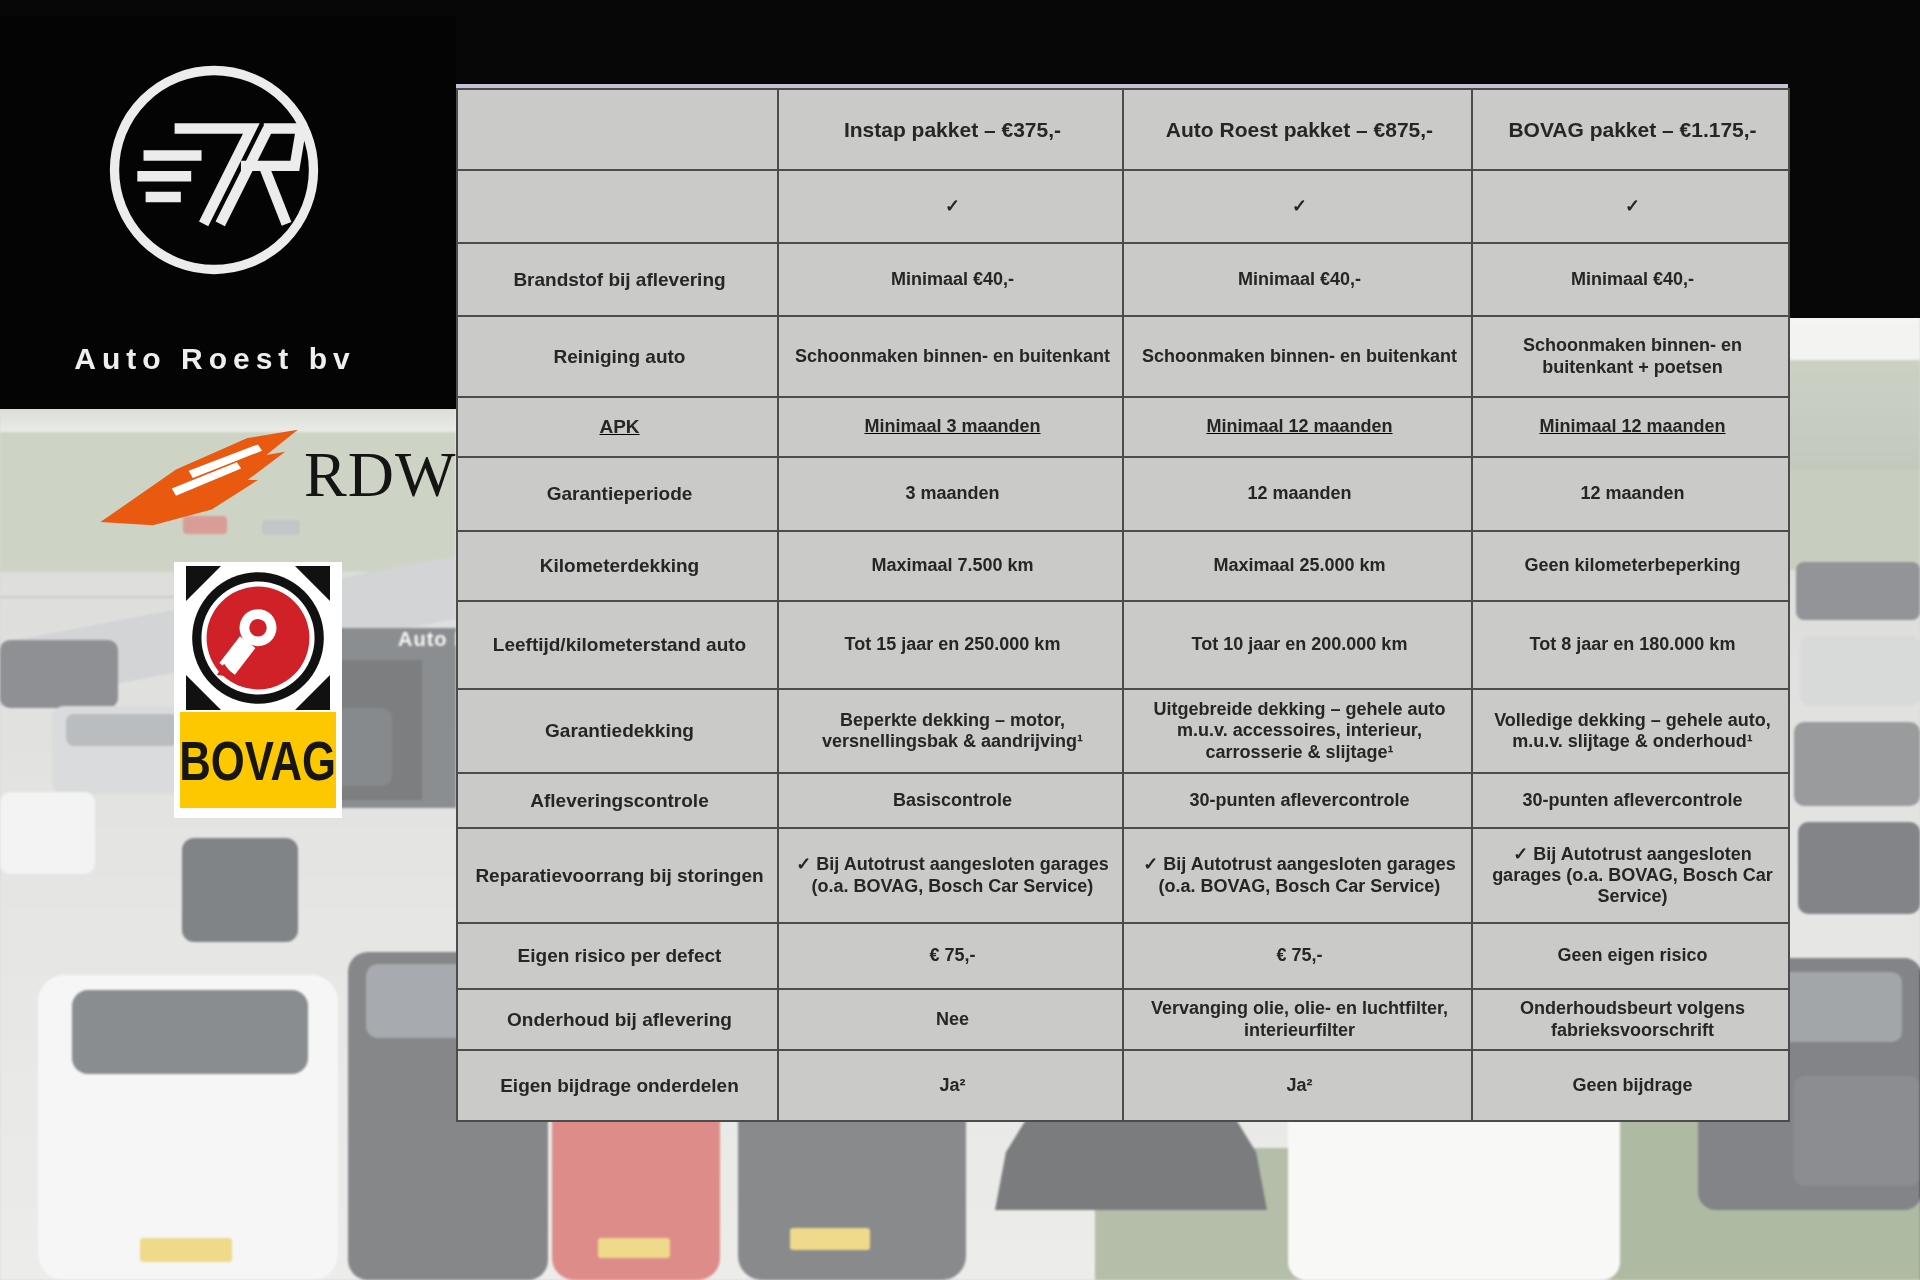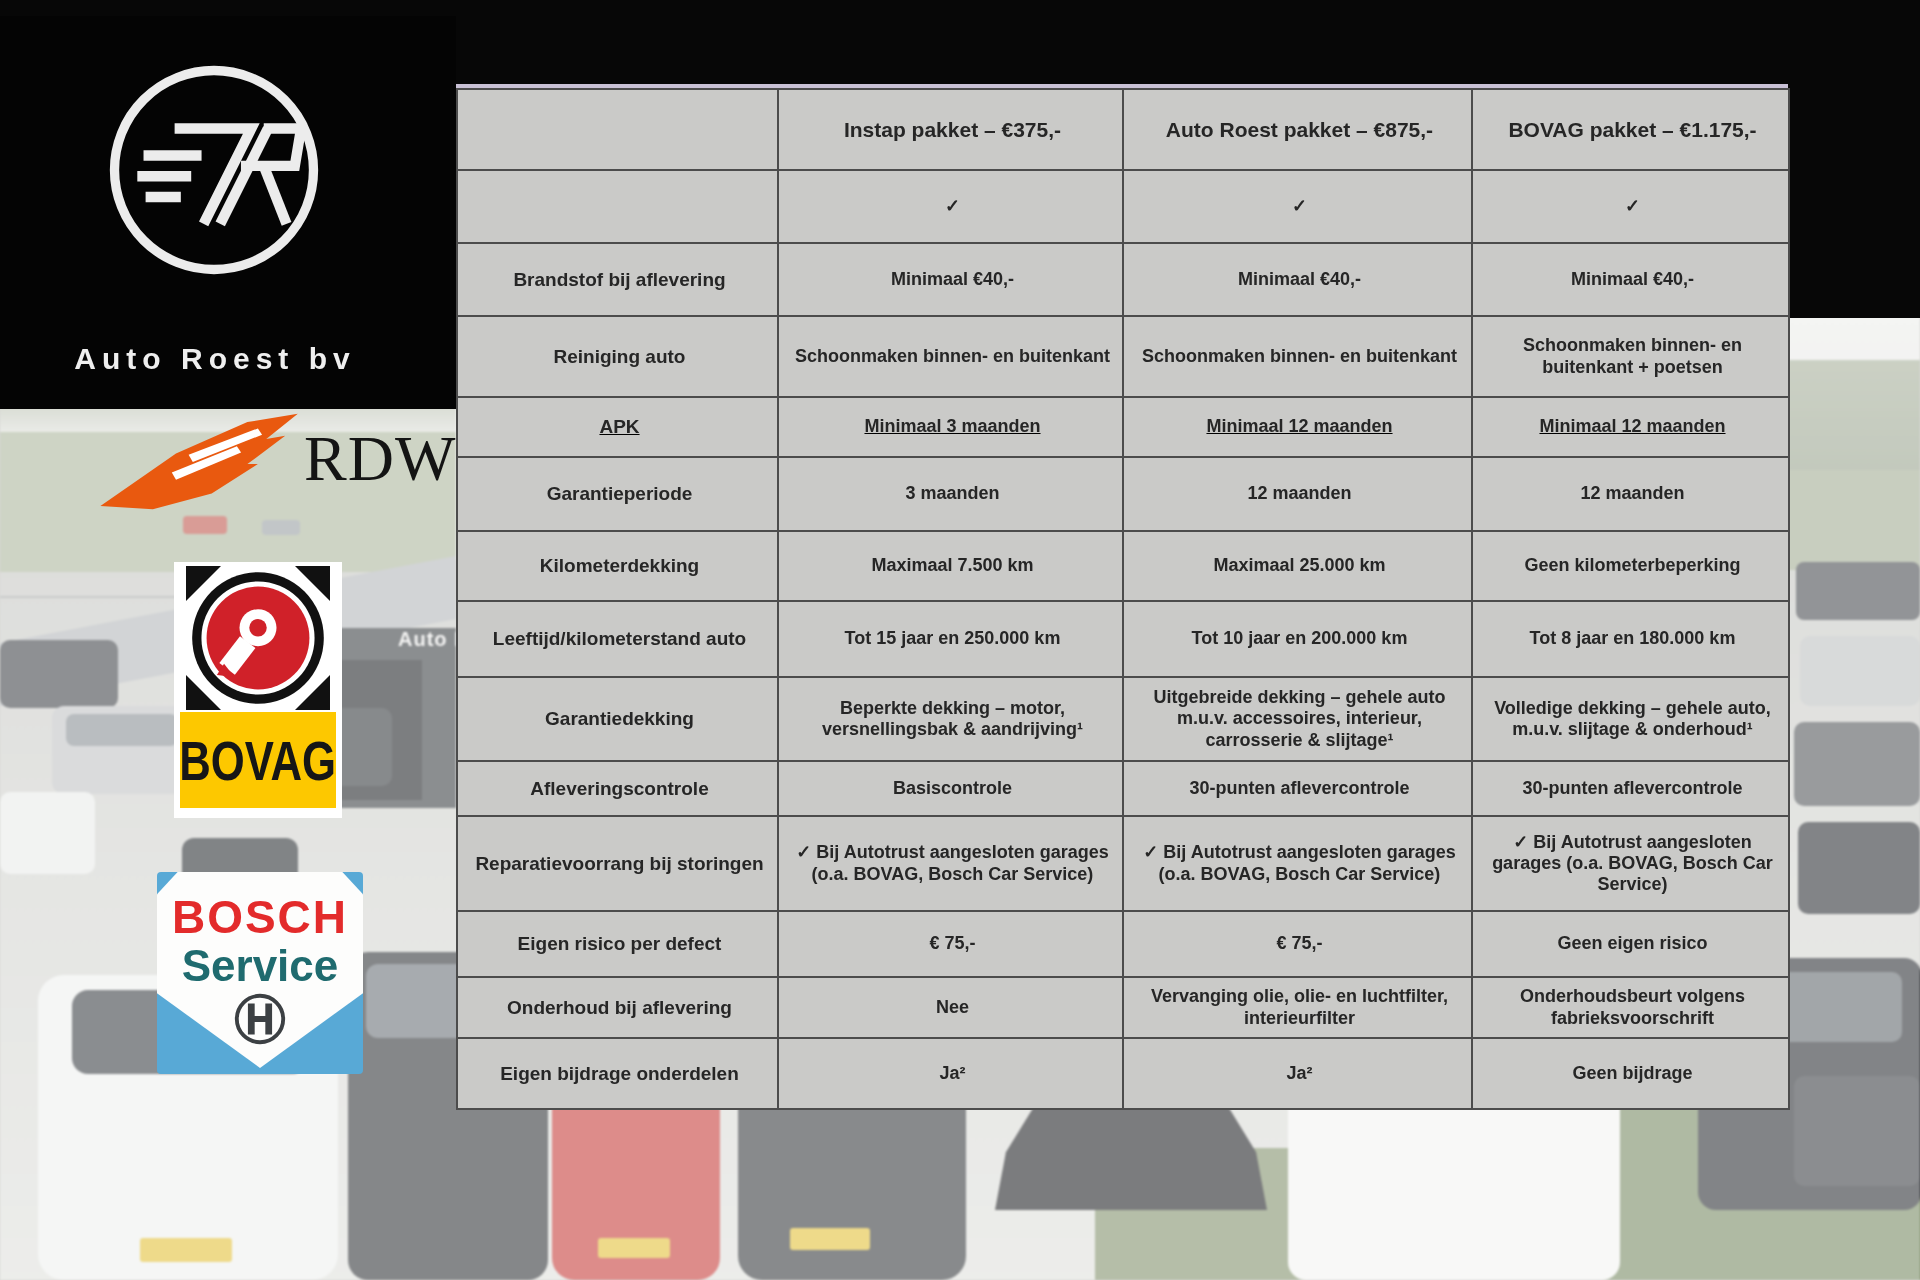--- a/index.html
+++ b/index.html
@@ -31,21 +31,21 @@
   .g2{left:1562px;top:1088px;width:358px;height:192px;border-radius:30px 0 0 0;background:#7b8c66;}
   .car{position:absolute;}
   .wash{position:absolute;inset:0;background:rgba(255,255,255,0.40);}
   
   .banner{position:absolute;left:0;top:0;width:1920px;height:318px;background:#070707;z-index:5;}
   .logo-box{position:absolute;left:0;top:16px;width:456px;height:393px;background:#040404;z-index:6;}
   .logo-circle{position:absolute;left:100px;top:40px;width:228px;height:228px;}
   .dealer-name{position:absolute;left:0;top:326px;width:430px;text-align:center;
        color:#efefef;font-size:30px;font-weight:bold;letter-spacing:6px;white-space:nowrap;}
   
-  .rdw{position:absolute;left:92px;top:408px;width:310px;height:108px;z-index:6;}
+  .rdw{position:absolute;left:92px;top:424px;width:310px;height:108px;z-index:6;}
   .rdw svg{position:absolute;left:0;top:0;}
   .rdw-text{position:absolute;left:212px;top:14px;font-family:"Liberation Serif",serif;
        font-size:64px;color:#141414;letter-spacing:1px;}
   
   .bovag{position:absolute;left:174px;top:562px;width:168px;height:256px;background:#fff;z-index:6;
        display:flex;flex-direction:column;align-items:center;padding-top:4px;box-sizing:border-box;}
   .bovag-band{width:156px;height:96px;background:#fdc800;margin-top:2px;
        display:flex;align-items:center;justify-content:center;}
   .bovag-band span{font-size:56px;font-weight:bold;color:#161616;transform:scaleX(0.78);letter-spacing:0px;}
   
@@ -157,32 +157,20 @@
       <line x1="60" y1="74" x2="40" y2="100" stroke="#ffffff" stroke-width="19"></line>
       <polygon points="30,106 47,108 37,95" fill="#d02129"></polygon>
       <circle cx="70" cy="60" r="18" fill="#ffffff"></circle>
       <circle cx="70" cy="60" r="8.5" fill="#d02129"></circle>
     </svg>
     <div class="bovag-band">
       <span>BOVAG</span>
     </div>
   </div>
 
-  <div class="bosch">
-    <div class="bosch-shield">
-      <div class="bosch-line1">BOSCH</div>
-      <div class="bosch-line2">Service</div>
-      <svg width="58" height="58" viewBox="0 0 60 60" style="margin-top:2px;">
-        <circle cx="30" cy="30" r="24" fill="none" stroke="#3c4043" stroke-width="4"></circle>
-        <line x1="21" y1="14" x2="21" y2="46" stroke="#3c4043" stroke-width="7"></line>
-        <line x1="39" y1="14" x2="39" y2="46" stroke="#3c4043" stroke-width="7"></line>
-        <line x1="21" y1="30" x2="39" y2="30" stroke="#3c4043" stroke-width="6"></line>
-      </svg>
-    </div>
-  </div>
 
   <div class="table-wrap">
     <table class="pakket">
       <colgroup>
           <col style="width:321px">
           <col style="width:345px">
           <col style="width:349px">
           <col style="width:317px">
         </colgroup>
       <thead>
@@ -223,21 +211,21 @@
             <td class="c-val">3 maanden</td>
             <td class="c-val">12 maanden</td>
             <td class="c-val">12 maanden</td>
           </tr>
           <tr style="height: 70px;">
             <td class="c-label">Kilometerdekking</td>
             <td class="c-val">Maximaal 7.500 km</td>
             <td class="c-val">Maximaal 25.000 km</td>
             <td class="c-val">Geen kilometerbeperking</td>
           </tr>
-          <tr style="height: 76px;">
+          <tr style="height: 88px;">
             <td class="c-label">Leeftijd/kilometerstand auto</td>
             <td class="c-val">Tot 15 jaar en 250.000 km</td>
             <td class="c-val">Tot 10 jaar en 200.000 km</td>
             <td class="c-val">Tot 8 jaar en 180.000 km</td>
           </tr>
           <tr style="height: 84px;">
             <td class="c-label">Garantiedekking</td>
             <td class="c-val">Beperkte dekking – motor, versnellingsbak &amp; aandrijving¹</td>
             <td class="c-val">Uitgebreide dekking – gehele auto m.u.v. accessoires, interieur, carrosserie &amp; slijtage¹</td>
             <td class="c-val">Volledige dekking – gehele auto, m.u.v. slijtage &amp; onderhoud¹</td>

